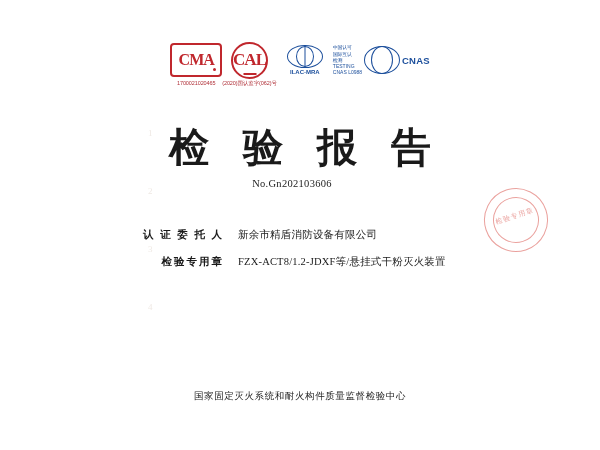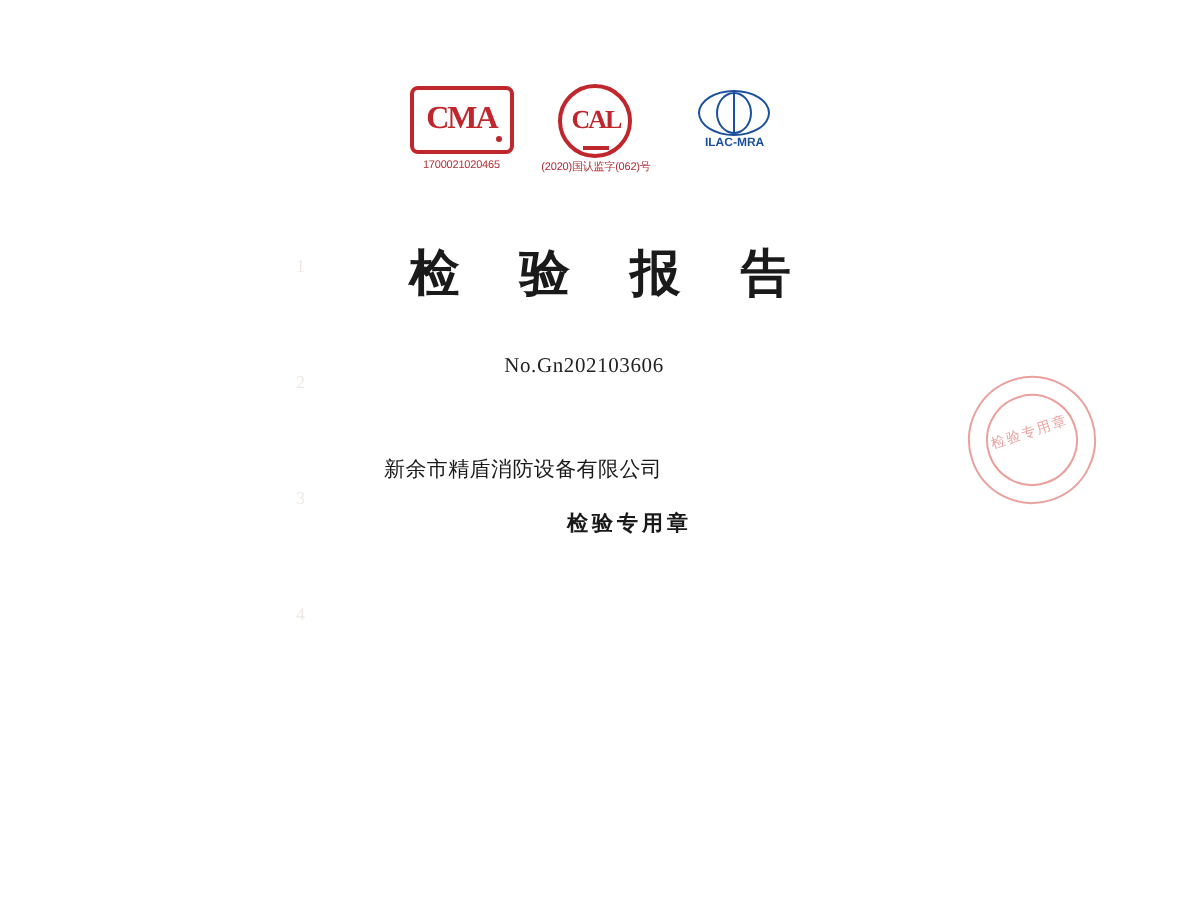--- a/index.html
+++ b/index.html
@@ -32,21 +32,20 @@
   
   .marks {
     position: absolute;
     top: 42px;
     left: 0;
     width: 600px;
     height: 62px;
     display: flex;
     justify-content: center;
     align-items: flex-start;
-    gap: 14px;
   }
   .mark {
     position: relative;
     text-align: center;
   }
   .mark-art {
     height: 36px;
     display: flex;
     align-items: center;
     justify-content: center;
@@ -92,21 +91,21 @@
     width: 33px;
     height: 33px;
     border: 2px solid #c0272d;
     border-radius: 50%;
     color: #c0272d;
     display: flex;
     align-items: center;
     justify-content: center;
     font-family: "Liberation Serif", serif;
     font-weight: bold;
-    font-size: 13px;
+    font-size: 17px;
     letter-spacing: -1px;
     position: relative;
   }
   .cal-circle::after {
     content: "";
     position: absolute;
     left: 50%;
     bottom: 2px;
     transform: translateX(-50%);
     width: 13px;
@@ -198,21 +197,21 @@
   }
 
   
   .doc-title {
     position: absolute;
     top: 120px;
     width: 600px;
     text-align: center;
     font-family: "Liberation Serif", serif;
     font-weight: bold;
-    font-size: 25px;
+    font-size: 40px;
     letter-spacing: 12px;
     color: #1a1a1a;
     text-indent: 12px;
   }
 
   .doc-no {
     position: absolute;
     top: 178px;
     width: 584px;
     text-align: center;
@@ -331,35 +330,55 @@
 
     <div class="mark">
       <div class="mark-art">
         <div class="ilac-wrap">
           <div class="ilac-globe"></div>
           <div class="ilac-text">ILAC-MRA</div>
         </div>
       </div>
     </div>
 
+    <div class="mark">
+      <div class="mark-art">
+        <div class="cnas-wrap">
+          <div class="cnas-side">
+            <div class="cn">中国认可</div>
+            <div class="cn">国际互认</div>
+            <div class="cn">检测</div>
+            <div>TESTING</div>
+            <div>CNAS L0988</div>
+          </div>
+          <div class="cnas-oval">
+            <div class="cnas-oval-inner"></div>
+          </div>
+          <div class="cnas-label">CNAS</div>
+        </div>
+      </div>
+    </div>
 
   </div>
 
   <div class="doc-title">检 验 报 告</div>
 
   <div class="doc-no">No.Gn202103606</div>
 
   <div class="seal">
     <div class="seal-inner"></div>
     <div class="seal-text">检验专用章</div>
   </div>
 
   <div class="fields">
     <div class="field-row">
+      <div class="field-label">认 证 委 托 人</div>
       <div class="field-value">新余市精盾消防设备有限公司</div>
     </div>
     <div class="field-row">
       <div class="field-label">检验专用章</div>
+      <div class="field-value">FZX-ACT8/1.2-JDXF等/悬挂式干粉灭火装置</div>
     </div>
   </div>
 
+  <div class="footer">国家固定灭火系统和耐火构件质量监督检验中心</div>
 
 </div>
 
 </body></html>

